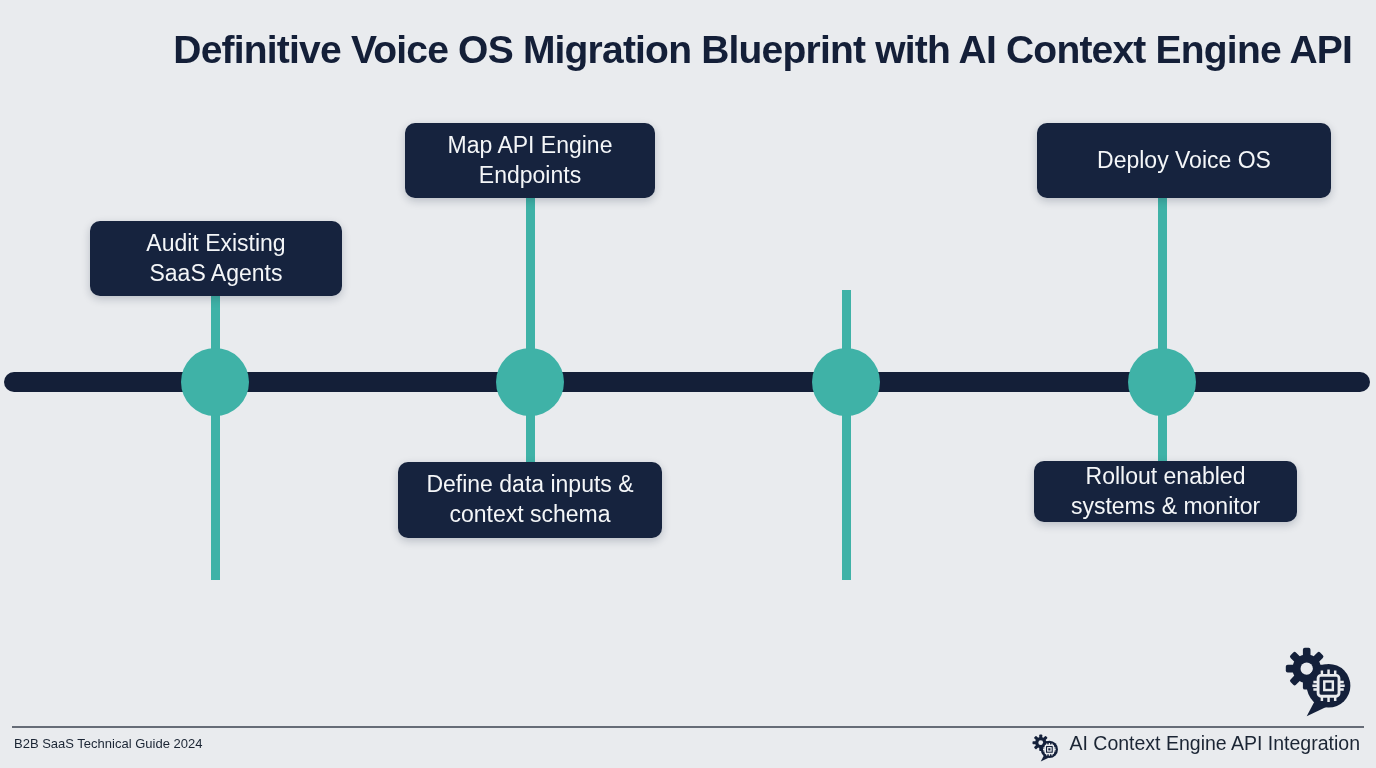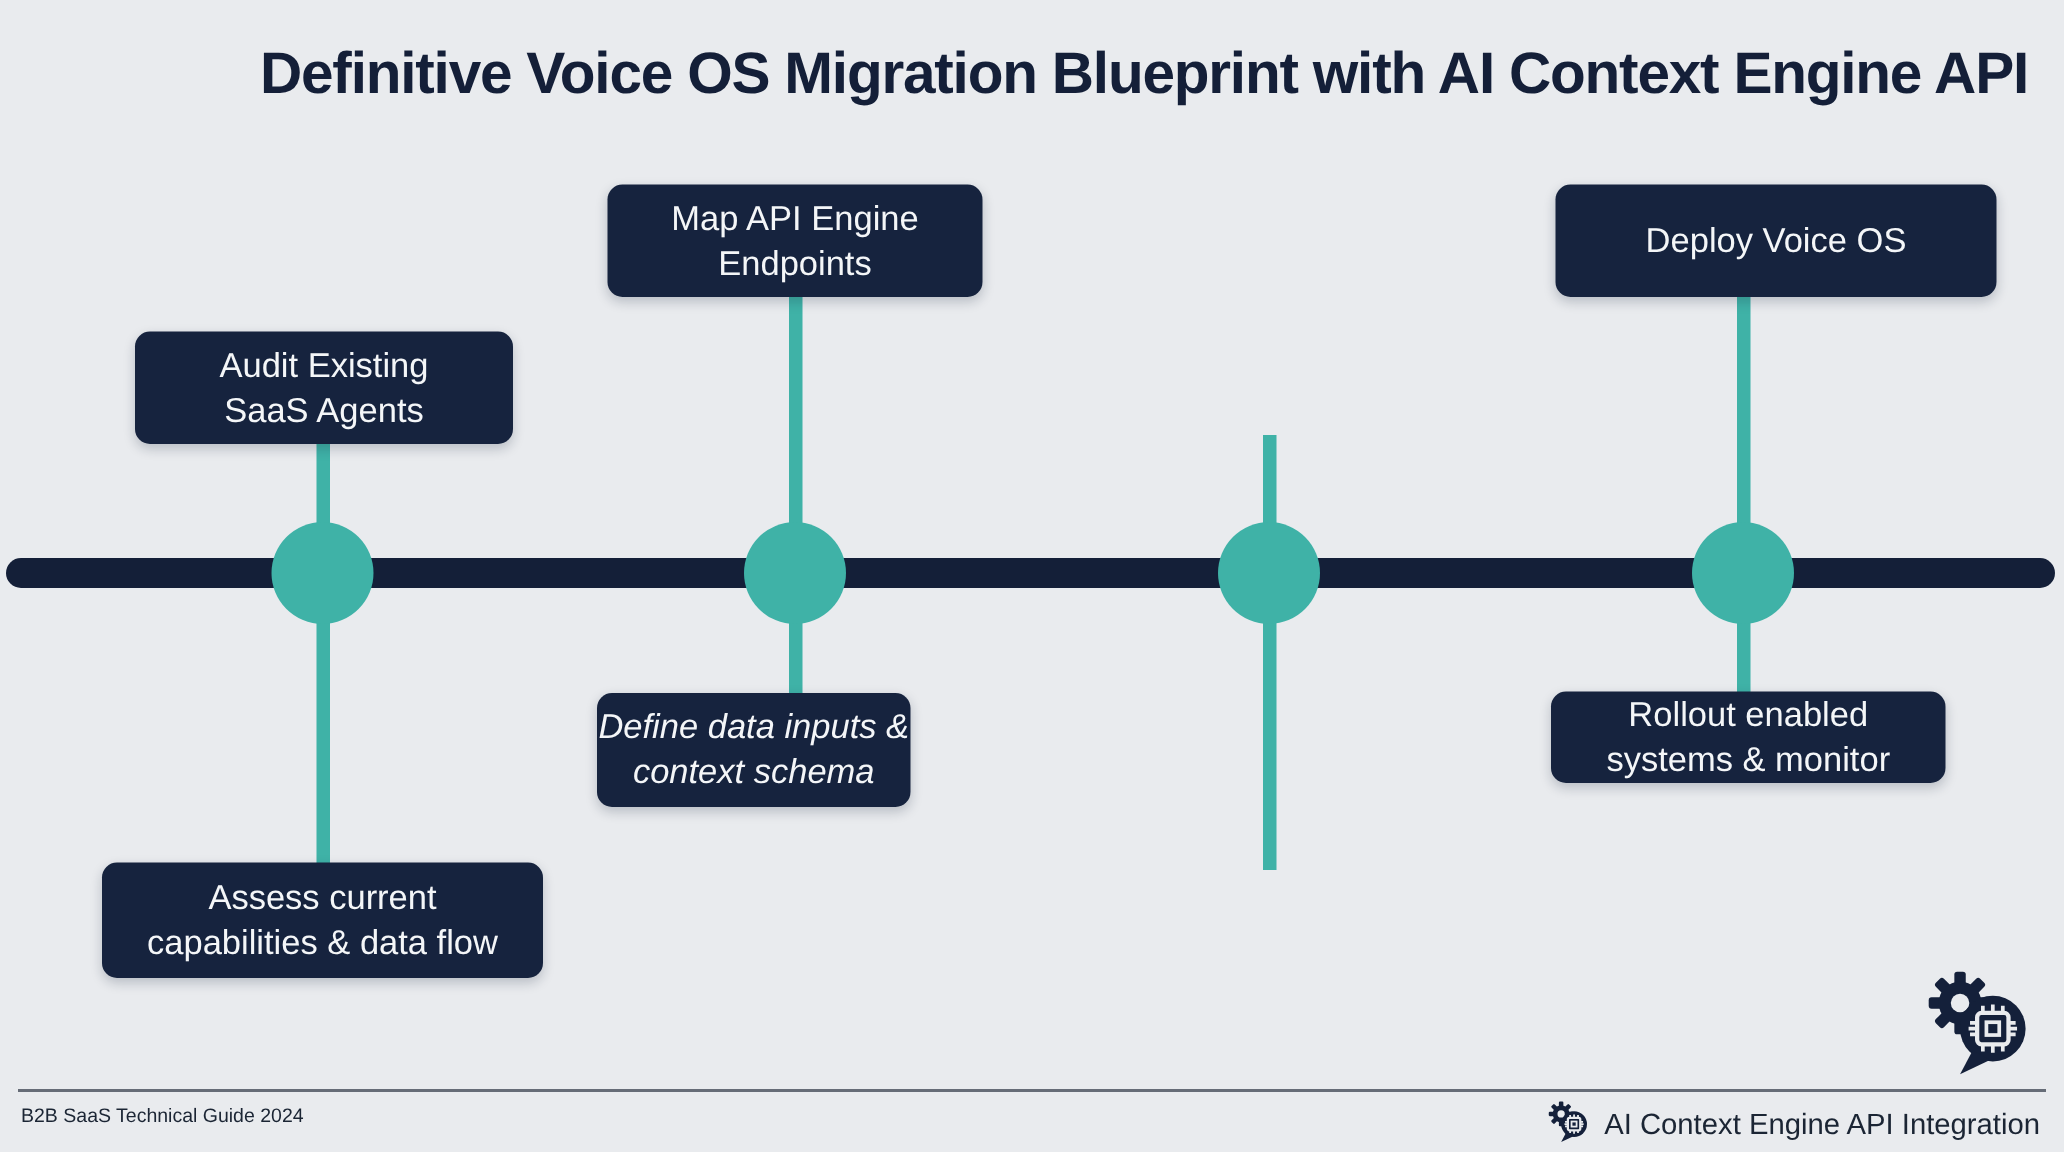--- a/index.html
+++ b/index.html
@@ -40,37 +40,37 @@
     background:#16233e;color:#f4f6f8;border-radius:10px;
     display:flex;align-items:center;justify-content:center;text-align:center;
     font-size:23px;line-height:1.3;white-space:pre-line;
     box-shadow:0 3px 8px rgba(20,31,56,0.22);
   }
   .b-a1{left:90px;top:221px;width:252px;height:75px;}
   .b-a2{left:405px;top:123px;width:250px;height:75px;}
   .b-a3{left:722px;top:221px;width:248px;height:75px;}
   .b-a4{left:1037px;top:123px;width:294px;height:75px;}
   .b-b1{left:68px;top:575px;width:294px;height:77px;}
-  .b-b2{left:398px;top:462px;width:209px;height:76px;font-style:italic;}
+  .b-b2{left:398px;top:462px;width:264px;height:76px;}
   .b-b3{left:712px;top:575px;width:268px;height:77px;}
   .b-b4{left:1034px;top:461px;width:263px;height:61px;text-align:center;}
   .big-logo{
     position:absolute;left:1282px;top:642px;width:76px;height:78px;z-index:5;
   }
   .footer-divider{
     position:absolute;left:12px;right:12px;top:726px;height:2px;
     background:#39424f;opacity:0.75;
   }
   .footer-left{
     position:absolute;left:14px;top:736px;
     font-size:13px;color:#1b2534;
   }
   .footer-right{
     position:absolute;right:16px;top:732px;
-    display:flex;align-items:center;gap:8px;
+    display:flex;align-items:flex-start;gap:8px;
     font-size:19.5px;color:#1b2534;
   }
   .footer-right svg{width:30px;height:31px;}
 </style>
 </head>
 <body>
 
 <div class="canvas">
 
   <div class="title">Definitive Voice OS Migration Blueprint with AI Context Engine API</div>
@@ -90,22 +90,20 @@
   <div class="node-dot d2"></div>
   <div class="node-dot d3"></div>
   <div class="node-dot d4"></div>
 
   <div class="step-box b-a1">Audit Existing
 SaaS Agents</div>
   <div class="step-box b-a2">Map API Engine
 Endpoints</div>
   <div class="step-box b-a4">Deploy Voice OS</div>
 
-  <div class="step-box b-b1">Assess current
-capabilities &amp; data flow</div>
   <div class="step-box b-b2">Define data inputs &amp;
 context schema</div>
   <div class="step-box b-b4">Rollout enabled
 systems &amp; monitor</div>
 
   <div class="big-logo">
     <svg viewBox="0 0 80 80" width="76" height="78" aria-hidden="true">
       <g fill="#14203a">
         <g transform="translate(26,27)">
           <rect x="-4" y="-22" width="8" height="10" rx="2"></rect>

